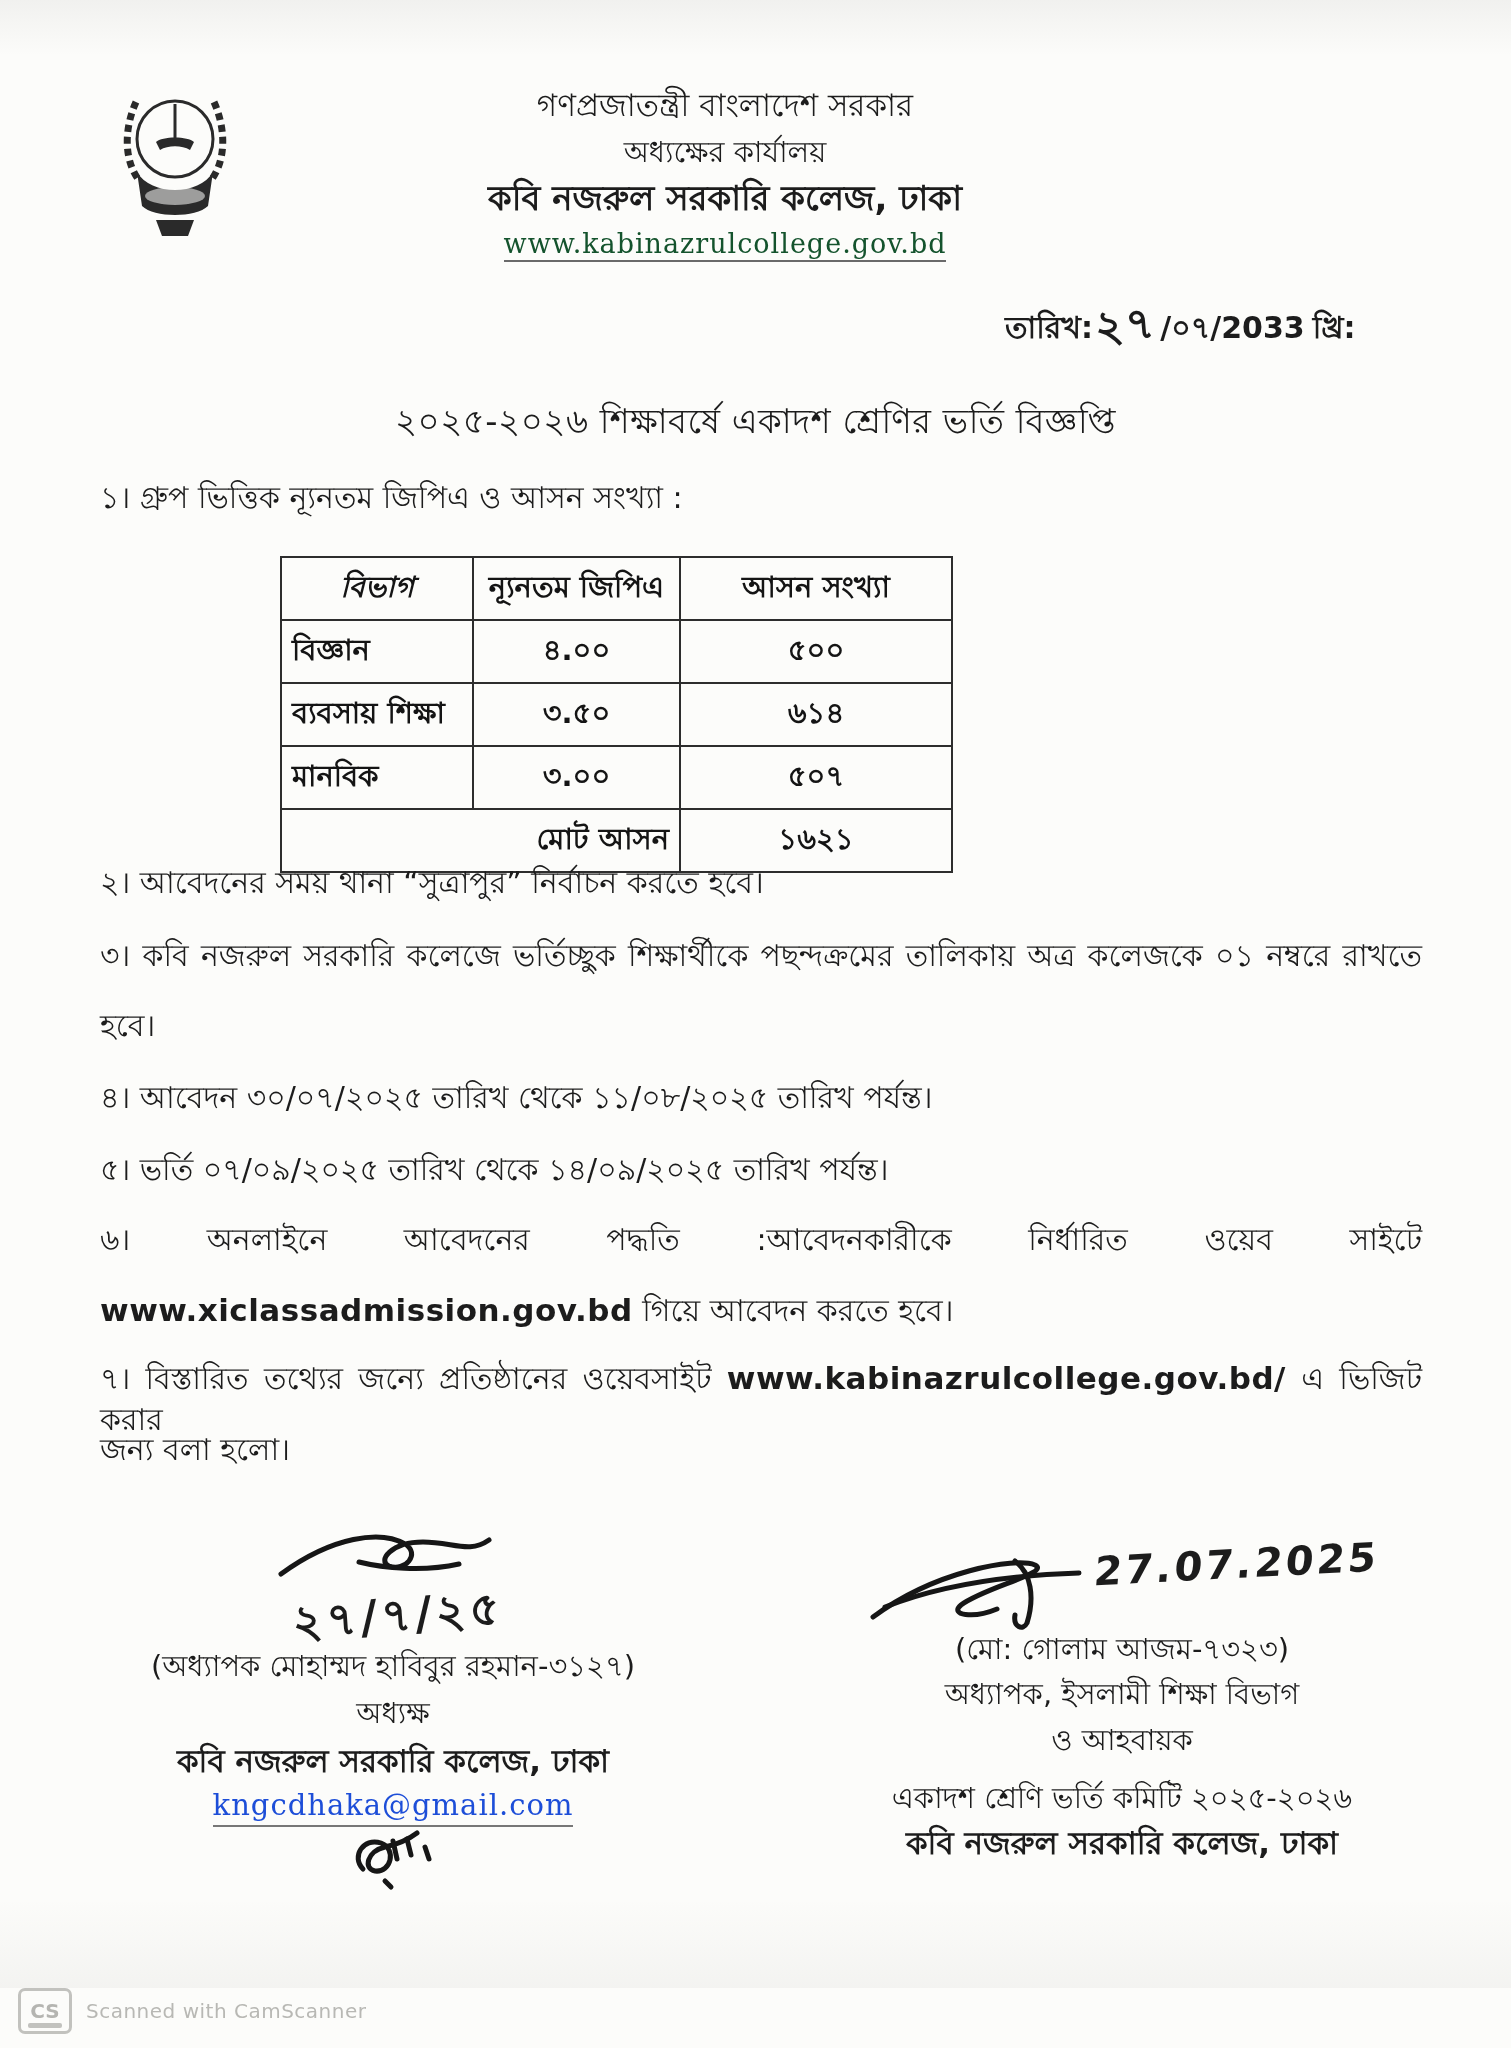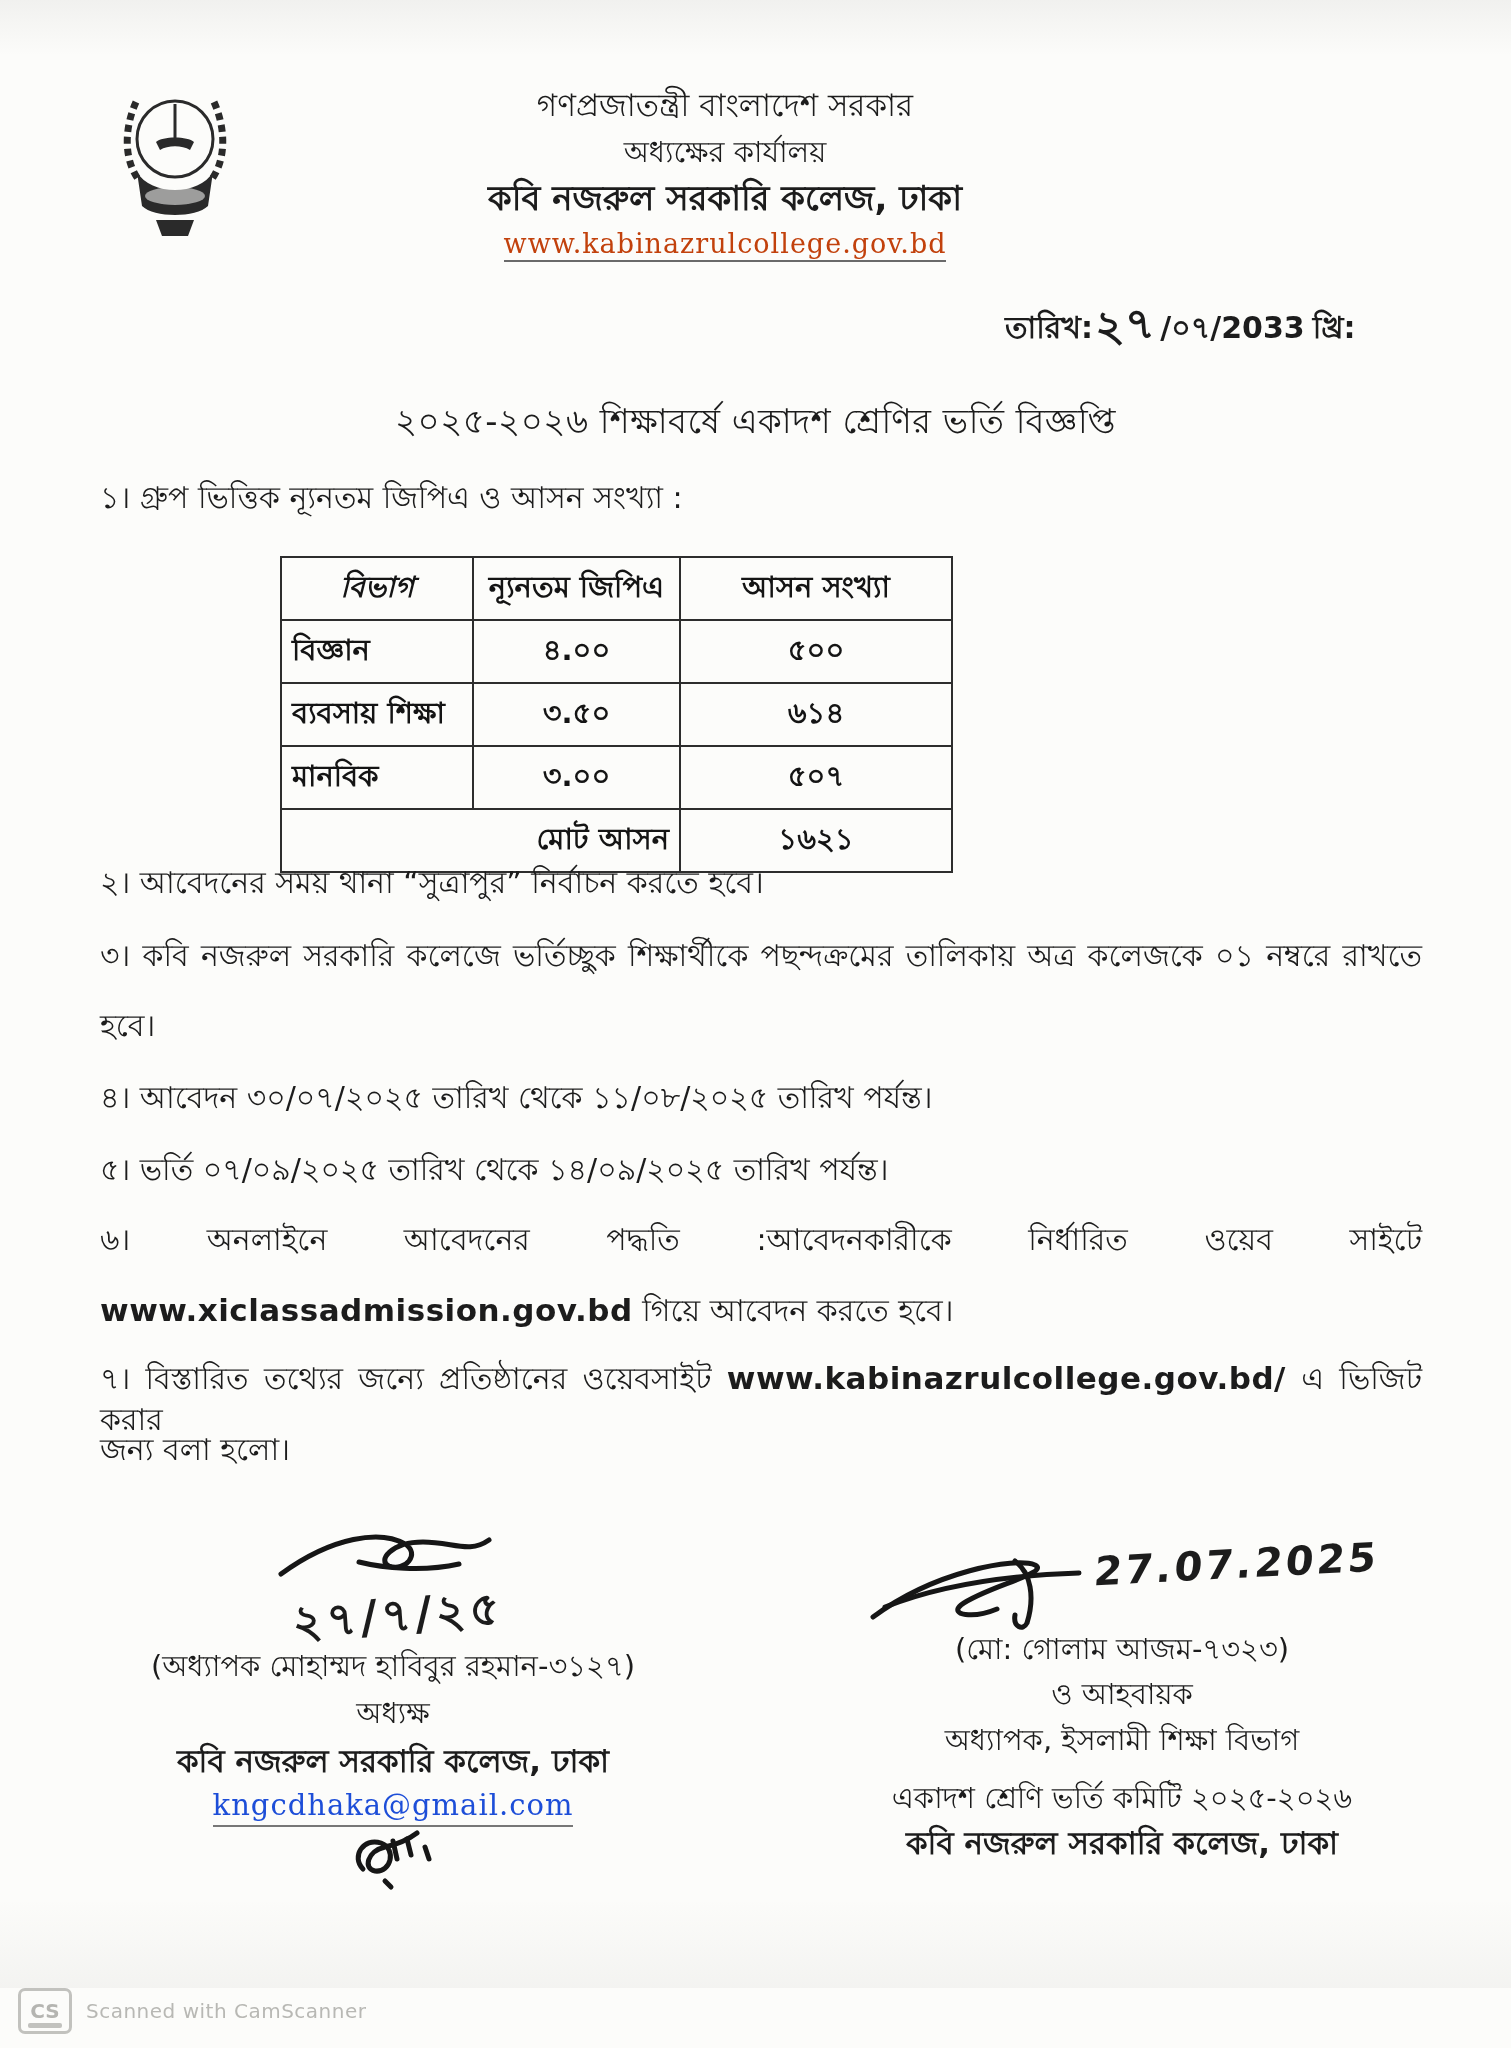--- a/index.html
+++ b/index.html
@@ -25,21 +25,21 @@
 
   
   .logo{position:absolute;top:84px;left:116px;width:118px;height:155px;}
   .gov-header{position:absolute;top:88px;left:365px;width:720px;text-align:center;line-height:1.15;}
   .gov-line1{font-size:31px;margin-bottom:12px;}
   .gov-line2{font-size:29px;margin-bottom:10px;}
   .gov-line3{font-size:34px;font-weight:600;margin-bottom:10px;}
   .gov-site{
     display:inline-block;
     font-family:"DejaVu Serif","Liberation Serif",serif;
-    font-size:27px;color:#c2410c;letter-spacing:1px;
+    font-size:27px;color:#14532d;letter-spacing:1px;
     border-bottom:2px solid #6a6a6a;padding-bottom:1px;
   }
 
   
   .date-row{position:absolute;top:290px;left:1005px;white-space:nowrap;font-size:30px;font-weight:600;}
   .date-day{
     display:inline-block;font-size:44px;font-weight:700;
     transform:rotate(-5deg) translateY(2px);letter-spacing:2px;margin:0 4px 0 2px;
   }
   .date-era{margin-left:8px;}
@@ -203,22 +203,22 @@
     <div>
       <svg width="230" height="78" viewBox="0 0 230 78" style="vertical-align:middle;">
         <g fill="none" stroke="#161616" stroke-width="5" stroke-linecap="round">
           <path d="M8 64 C70 18 150 4 170 12 C186 20 120 34 96 52 C84 62 108 66 132 56"></path>
           <path d="M150 8 C166 20 170 44 162 70 C158 78 148 74 150 62"></path>
           <path d="M20 54 C80 30 150 22 214 20"></path>
         </g>
       </svg><span class="hand-date-right">27.07.2025</span>
     </div>
     <div class="sig-line">(মো: গোলাম আজম-৭৩২৩)</div>
+    <div class="sig-line" style="margin-top:8px;">অধ্যাপক, ইসলামী শিক্ষা বিভাগ</div>
     <div class="sig-line" style="margin-top:8px;">ও আহবায়ক</div>
-    <div class="sig-line" style="margin-top:8px;">অধ্যাপক, ইসলামী শিক্ষা বিভাগ</div>
     <div class="sig-line" style="margin-top:20px;">একাদশ শ্রেণি ভর্তি কমিটি ২০২৫-২০২৬</div>
     <div class="sig-strong" style="margin-top:6px;">কবি নজরুল সরকারি কলেজ, ঢাকা</div>
   </div>
 
   <div class="camscanner">
     <div class="cs-badge">
       <span>CS</span>
     </div>
     <span class="cs-text">Scanned with CamScanner</span>
   </div>

